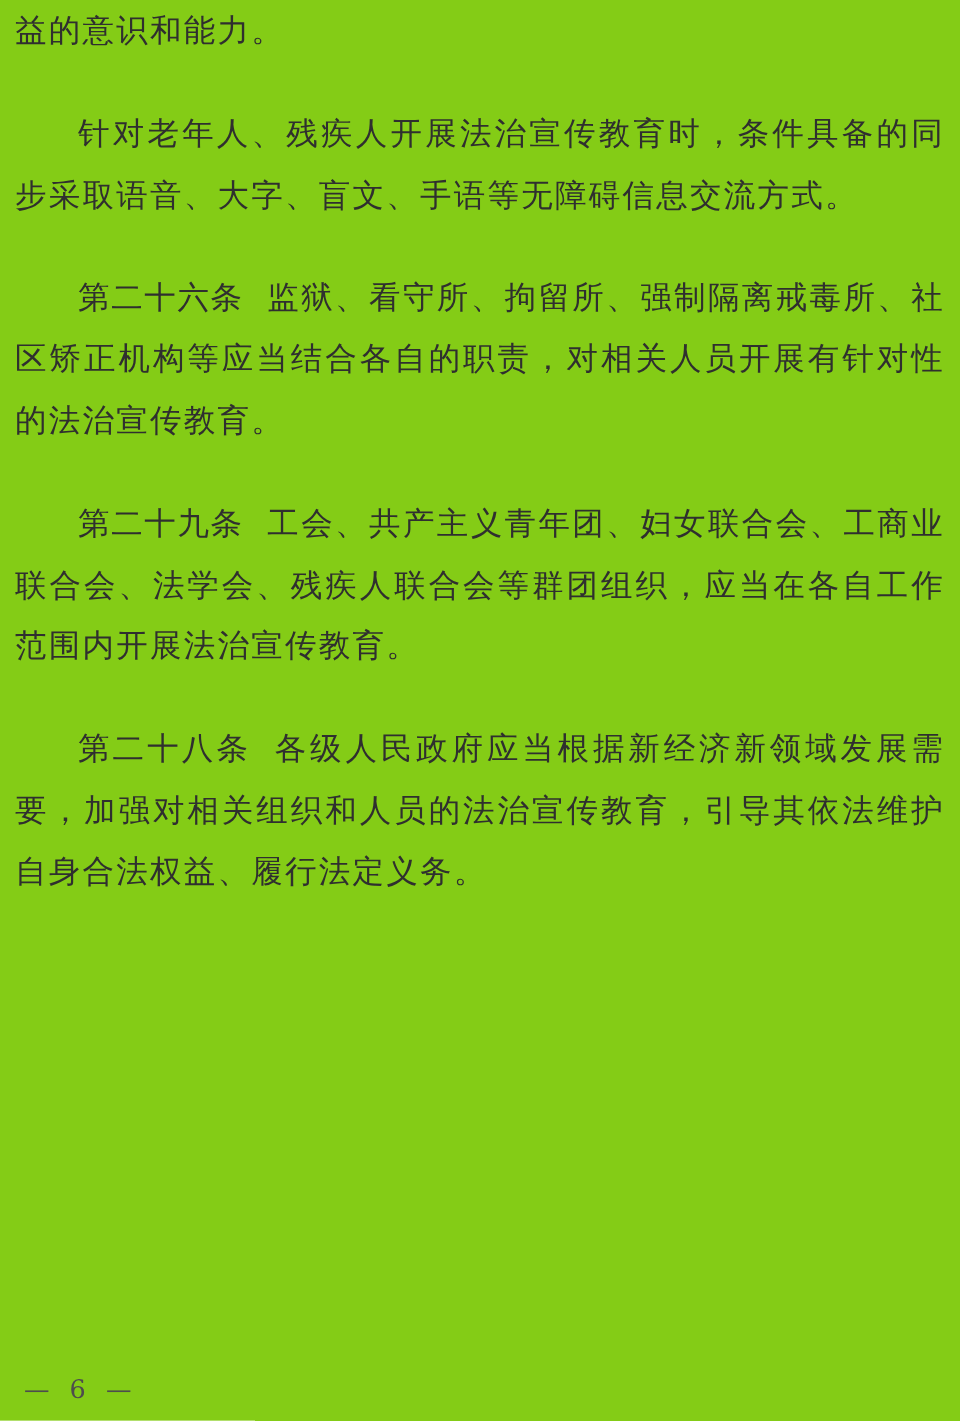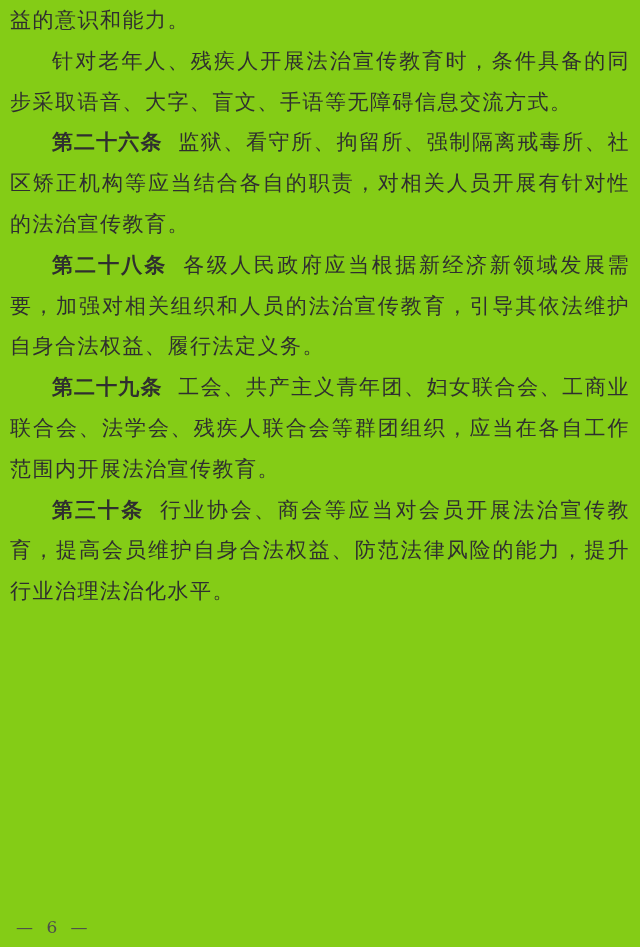--- a/index.html
+++ b/index.html
@@ -30,26 +30,27 @@
     font-size: 21px;
     line-height: 40.8px;
     letter-spacing: 1.5px;
     color: #2f2f2f;
     text-align: justify;
     text-justify: inter-character;
     font-family: "DejaVu Serif", "Liberation Serif", serif;
   }
   p.para.body, p.para.article {
     text-indent: 2em;
+    margin-top: 28px;
   }
   p.para.continuation {
     text-indent: 0;
   }
   .article-number {
-    font-weight: bold;
+    font-weight: normal;
     font-family: "DejaVu Sans", "Liberation Sans", sans-serif;
     margin-right: 0.75em;
     letter-spacing: 1px;
   }
   .footer {
     position: absolute;
     left: 16px;
     top: 917px;
     width: 608px;
     height: 24px;
@@ -62,20 +63,19 @@
   }
 </style>
 </head>
 <body>
 
 <main class="page">
   <div class="text-block" id="paragraphs">
       <p class="para continuation"><span>益的意识和能力。</span></p>
       <p class="para body"><span>针对老年人、残疾人开展法治宣传教育时，条件具备的同步采取语音、大字、盲文、手语等无障碍信息交流方式。</span></p>
       <p class="para article"><b class="article-number">第二十六条</b><span>监狱、看守所、拘留所、强制隔离戒毒所、社区矫正机构等应当结合各自的职责，对相关人员开展有针对性的法治宣传教育。</span></p>
+      <p class="para article"><b class="article-number">第二十九条</b><span>工会、共产主义青年团、妇女联合会、工商业联合会、法学会、残疾人联合会等群团组织，应当在各自工作范围内开展法治宣传教育。</span></p>
       <p class="para article"><b class="article-number">第二十八条</b><span>各级人民政府应当根据新经济新领域发展需要，加强对相关组织和人员的法治宣传教育，引导其依法维护自身合法权益、履行法定义务。</span></p>
-      <p class="para article"><b class="article-number">第二十九条</b><span>工会、共产主义青年团、妇女联合会、工商业联合会、法学会、残疾人联合会等群团组织，应当在各自工作范围内开展法治宣传教育。</span></p>
-      <p class="para article"><b class="article-number">第三十条</b><span>行业协会、商会等应当对会员开展法治宣传教育，提高会员维护自身合法权益、防范法律风险的能力，提升行业治理法治化水平。</span></p>
     </div>
   <div class="footer">
     <span class="page-number">— 6 —</span>
   </div>
 </main>
 
 </body></html>

